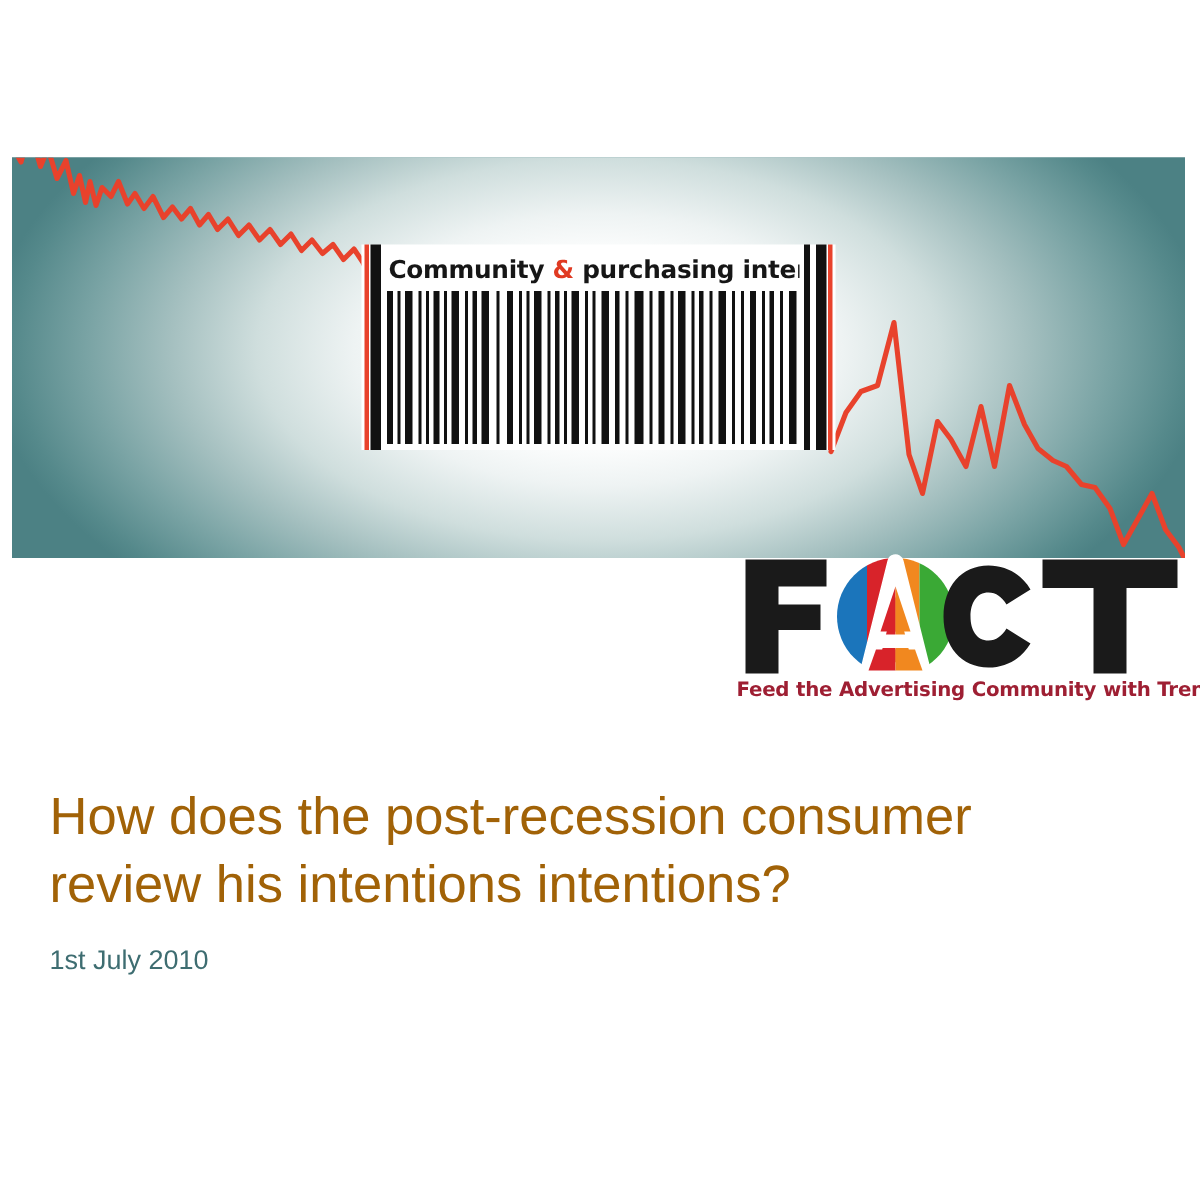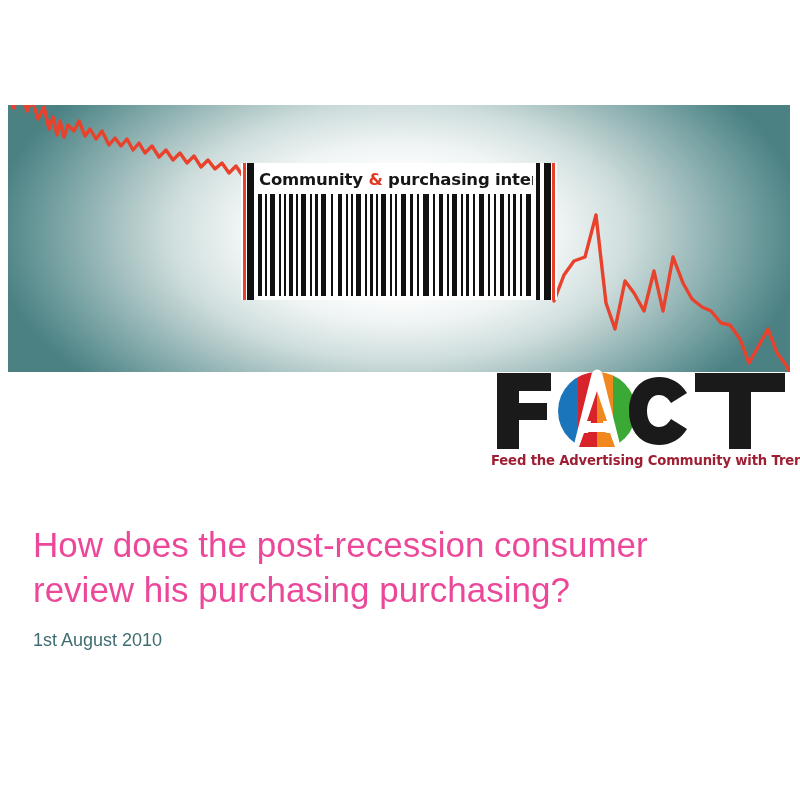--- a/index.html
+++ b/index.html
@@ -134,21 +134,21 @@
 
   
   .title {
     position: absolute;
     left: 33px;
     top: 522px;
     width: 730px;
     font-family: "Liberation Sans", sans-serif;
     font-size: 35px;
     line-height: 45px;
-    color: #ec4899;
+    color: #a16207;
     font-weight: 400;
   }
   .title-line { display: block; }
 
   .date {
     position: absolute;
     left: 33px;
     top: 628px;
     font-family: "Liberation Sans", sans-serif;
     font-size: 18px;
@@ -272,16 +272,16 @@
       <g fill="#1a1a1a">
         <path d="M204,4 L294,4 L294,23 L260,23 L260,80 L238,80 L238,23 L204,23 Z"></path>
       </g>
     </svg>
   </div>
   <div class="logo-tagline">Feed the Advertising Community with Trends</div>
 </div>
 
 <div class="title">
   <span class="title-line">How does the post-recession consumer</span>
-  <span class="title-line">review his purchasing purchasing?</span>
-</div>
-
-<div class="date">1st August 2010</div>
+  <span class="title-line">review his intentions intentions?</span>
+</div>
+
+<div class="date">1st July 2010</div>
 
 </body></html>

